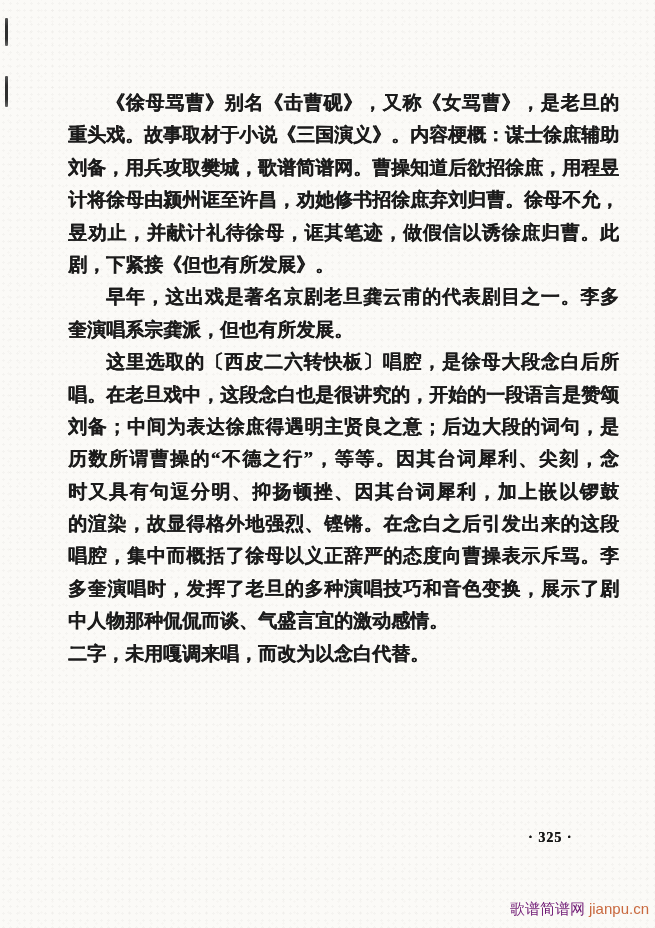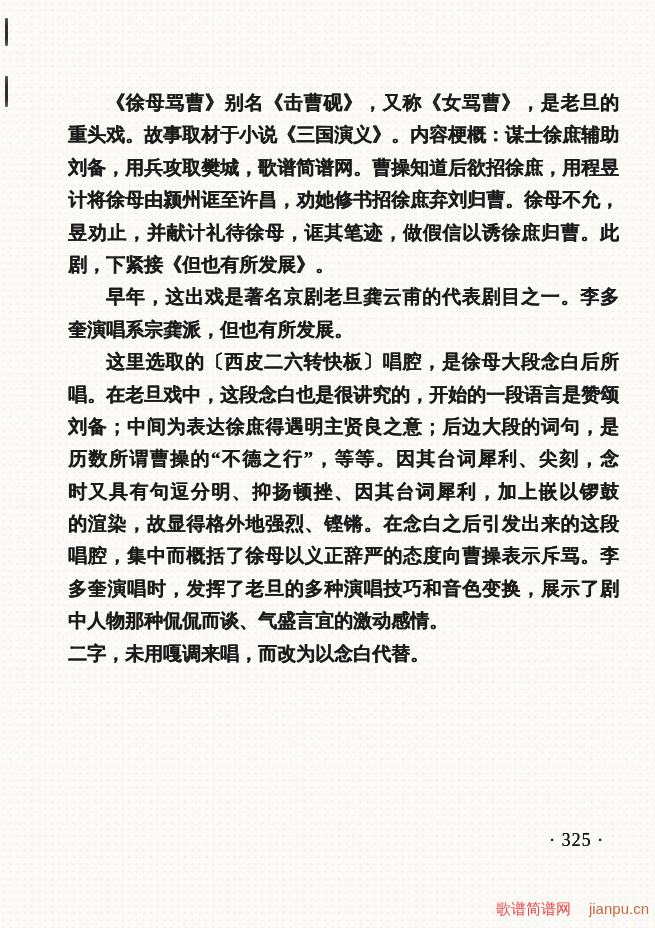--- a/index.html
+++ b/index.html
@@ -56,39 +56,39 @@
     text-align: left;
     text-align-last: left;
   }
 
   
   .page-number {
     position: absolute;
     top: 830px;
     left: 528px;
     width: 76px;
-    text-align: right;
-    font-size: 18px;
-    font-weight: normal;
+    text-align: left;
+    font-size: 14px;
+    font-weight: bold;
     letter-spacing: 1px;
     color: #161616;
     text-shadow: 0.3px 0 0 #161616;
   }
 
   
   .watermark {
     position: absolute;
     top: 900px;
     right: 6px;
     font-size: 15px;
     font-family: "Liberation Sans", "DejaVu Sans", sans-serif;
     white-space: nowrap;
   }
-  .wm-name { color: #ef4444; margin-left: 20px; }
-  .wm-url  { color: #c9693f; margin-left: 18px; }
+  .wm-name { color: #701a75; margin-left: 20px; }
+  .wm-url  { color: #c9693f; margin-left: 4px; }
 </style>
 </head>
 <body>
 
 <div class="scan-mark mark-1"></div>
 <div class="scan-mark mark-2"></div>
 
 <main class="text-block">
   <p class="line indent">《徐母骂曹》别名《击曹砚》，又称《女骂曹》，是老旦的</p>
   <p class="line">重头戏。故事取材于小说《三国演义》。内容梗概：谋士徐庶辅助</p>

